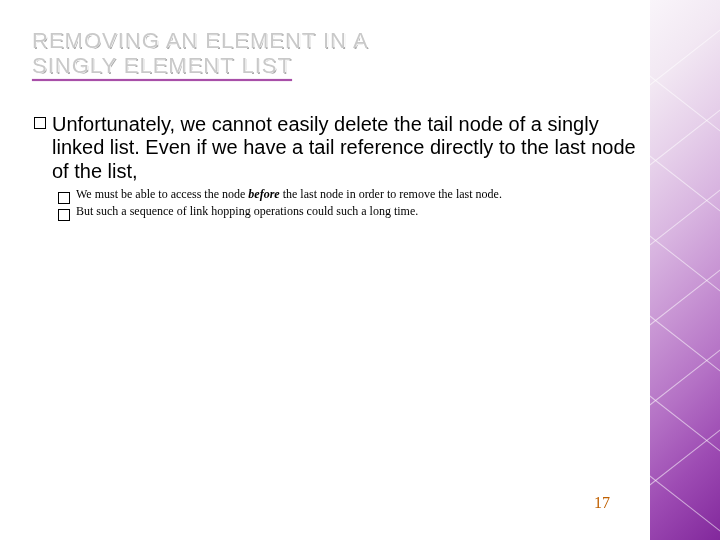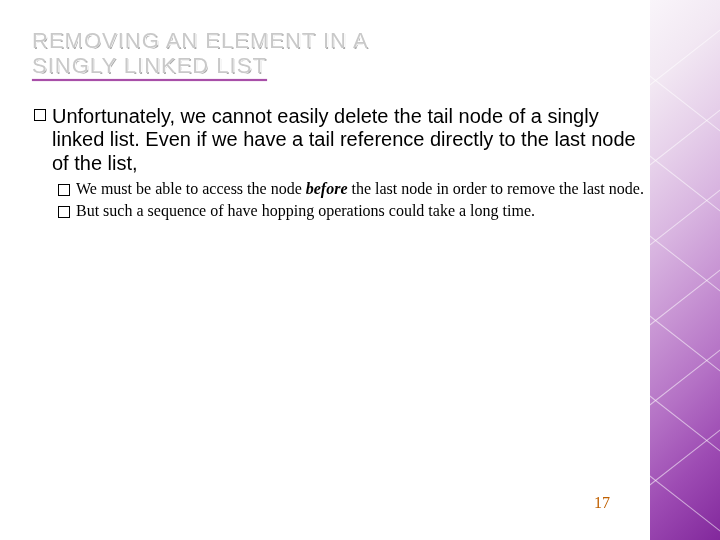--- a/index.html
+++ b/index.html
@@ -61,42 +61,42 @@
     content: "";
     position: absolute;
     left: 0;
     bottom: -3px;
     width: 100%;
     height: 2px;
     background: #A84FA8;
     box-shadow: 0 0 1px #A84FA8;
   }
   .body {
-    margin-top: 26px;
+    margin-top: 34px;
     font-size: 20px;
     line-height: 1.18;
     color: #000;
   }
   .lead {
     padding-left: 20px;
     position: relative;
   }
   .lead .bullet {
     position: absolute;
     left: 2px;
     top: 4px;
     width: 12px;
     height: 12px;
     border: 1.5px solid #000;
     background: #fff;
   }
   .sub {
     margin-top: 4px;
     font-family: Georgia, "Times New Roman", serif;
-    font-size: 16px;
+    font-size: 12px;
     line-height: 1.22;
   }
   .sub .item {
     padding-left: 44px;
     position: relative;
     margin-bottom: 2px;
   }
   .sub .item .bullet {
     position: absolute;
     left: 26px;
@@ -133,35 +133,35 @@
   <div class="diag" style="top:180px; transform:rotate(-38deg);"></div>
   <div class="diag" style="top:260px; transform:rotate(-38deg);"></div>
   <div class="diag" style="top:340px; transform:rotate(-38deg);"></div>
   <div class="diag" style="top:420px; transform:rotate(-38deg);"></div>
   <div class="diag" style="top:500px; transform:rotate(-38deg);"></div>
 </div>
 
 <div class="content">
   <div class="title">
     <div>REMOVING AN ELEMENT IN A</div>
-    <span class="line2">SINGLY LINKED LIST</span>
+    <span class="line2">SINGLY ELEMENT LIST</span>
   </div>
 
   <div class="body">
     <div class="lead">
       <span class="bullet"></span>
       <span>Unfortunately, we cannot easily delete the tail node of a singly linked list. Even if we have a tail reference directly to the last node of the list,</span>
     </div>
 
     <div class="sub">
       <div class="item">
         <span class="bullet"></span>
         <span>We must be able to access the node </span><span class="em">before</span><span> the last node in order to remove the last node.</span>
       </div>
       <div class="item">
         <span class="bullet"></span>
-        <span>But such a sequence of have hopping operations could take a long time.</span>
+        <span>But such a sequence of link hopping operations could such a long time.</span>
       </div>
     </div>
   </div>
 </div>
 
 <div class="pagenum">17</div>
 
 </body></html>

